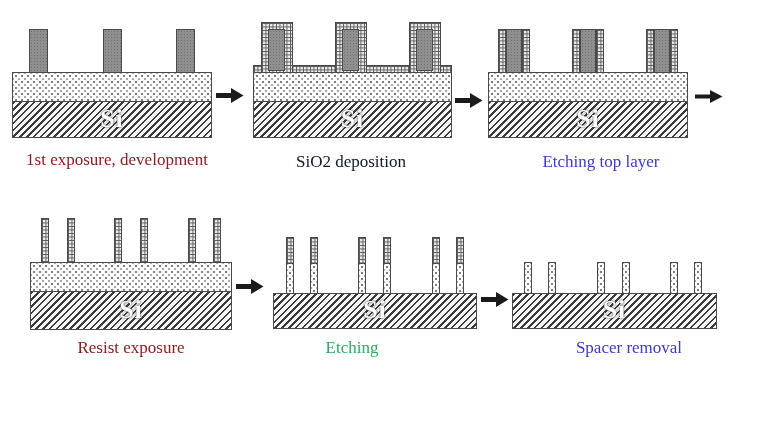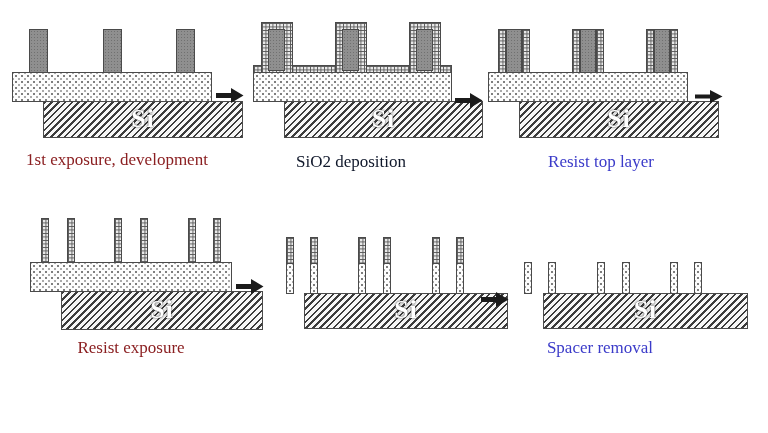--- a/index.html
+++ b/index.html
@@ -16,21 +16,20 @@
     background-image:
       radial-gradient(circle, #7e7e7e 0.9px, rgba(0,0,0,0) 1.5px),
       radial-gradient(circle, #ababab 0.9px, rgba(0,0,0,0) 1.5px);
     background-size:6px 6px, 6px 6px;
     background-position:0 0, 3px 3px;
   }
   
   .hatch {
     background-color:#f7f7f7;
     background-image: repeating-linear-gradient(135deg, #3c3c3c 0 1.8px, rgba(0,0,0,0) 1.8px 4.8px);
-    margin-left: 31px;
   }
   
   .grid {
     background-color:#e9e9e9;
     background-image:
       linear-gradient(to bottom, #575757 1px, rgba(0,0,0,0) 1px),
       linear-gradient(to right, #575757 1px, rgba(0,0,0,0) 1px);
     background-size:3.5px 3.5px;
   }
   
@@ -114,21 +113,21 @@
     <div class="abs spacer3" style="left:158px; top:0; width:32px; height:44px;">
       <div class="side grid bordered"></div>
       <div class="mid gray bordered"></div>
       <div class="side grid bordered"></div>
     </div>
     <div class="abs dotted bordered" style="left:0; top:43px; width:200px; height:30px;"></div>
     <div class="abs hatch bordered" style="left:0; top:72px; width:200px; height:37px;">
       <div class="si-text">Si</div>
     </div>
   </div>
-  <div class="abs step-label" style="left: 501px; top: 152px; width: 200px; color: rgb(59, 59, 201);">Resist top layer</div>
+  <div class="abs step-label" style="left: 501px; top: 152px; width: 200px; color: rgb(59, 59, 201);">Etching top layer</div>
 
   <div class="abs arrow" style="left: 695px; top: 88px; color: rgb(27, 27, 27);">
     <svg width="28" height="17" viewBox="0 0 28 17">
         <polygon points="0,6.5 15,6.5 15,2 27.5,8.5 15,15 15,10.5 0,10.5" fill="currentColor"></polygon>
       </svg>
   </div>
 
   <div class="abs" style="left:30px; top:218px; width:202px; height:112px;">
     <div class="abs grid bordered" style="left:11px;  top:0; width:8px; height:45px;"></div>
     <div class="abs grid bordered" style="left:37px;  top:0; width:8px; height:45px;"></div>
@@ -171,33 +170,34 @@
       <div class="dotted bordered" style="width:8px; height:31px; margin-top:-1px;"></div>
     </div>
     <div class="abs" style="left:183px; top:0; width:8px; height:57px;">
       <div class="grid bordered" style="width:8px; height:27px;"></div>
       <div class="dotted bordered" style="width:8px; height:31px; margin-top:-1px;"></div>
     </div>
     <div class="abs hatch bordered" style="left:0; top:56px; width:204px; height:36px;">
       <div class="si-text">Si</div>
     </div>
   </div>
+  <div class="abs step-label" style="left: 252px; top: 338px; width: 200px; color: rgb(43, 171, 99);">Etching</div>
 
   <div class="abs arrow" style="left: 481px; top: 291px; color: rgb(27, 27, 27);">
     <svg width="28" height="17" viewBox="0 0 28 17">
         <polygon points="0,6 15,6 15,1 27.5,8.5 15,16 15,11 0,11" fill="currentColor"></polygon>
       </svg>
   </div>
 
   <div class="abs" style="left:512px; top:262px; width:205px; height:67px;">
     <div class="abs dotted bordered" style="left:12px;  top:0; width:8px; height:32px;"></div>
     <div class="abs dotted bordered" style="left:36px;  top:0; width:8px; height:32px;"></div>
     <div class="abs dotted bordered" style="left:85px;  top:0; width:8px; height:32px;"></div>
     <div class="abs dotted bordered" style="left:110px; top:0; width:8px; height:32px;"></div>
     <div class="abs dotted bordered" style="left:158px; top:0; width:8px; height:32px;"></div>
     <div class="abs dotted bordered" style="left:182px; top:0; width:8px; height:32px;"></div>
     <div class="abs hatch bordered" style="left:0; top:31px; width:205px; height:36px;">
       <div class="si-text">Si</div>
     </div>
   </div>
-  <div class="abs step-label" style="left: 500px; top: 338px; width: 200px; color: rgb(59, 59, 201);">Spacer removal</div>
+  <div class="abs step-label" style="left: 529px; top: 338px; width: 200px; color: rgb(59, 59, 201);">Spacer removal</div>
 
 </div>
 
 </body></html>

